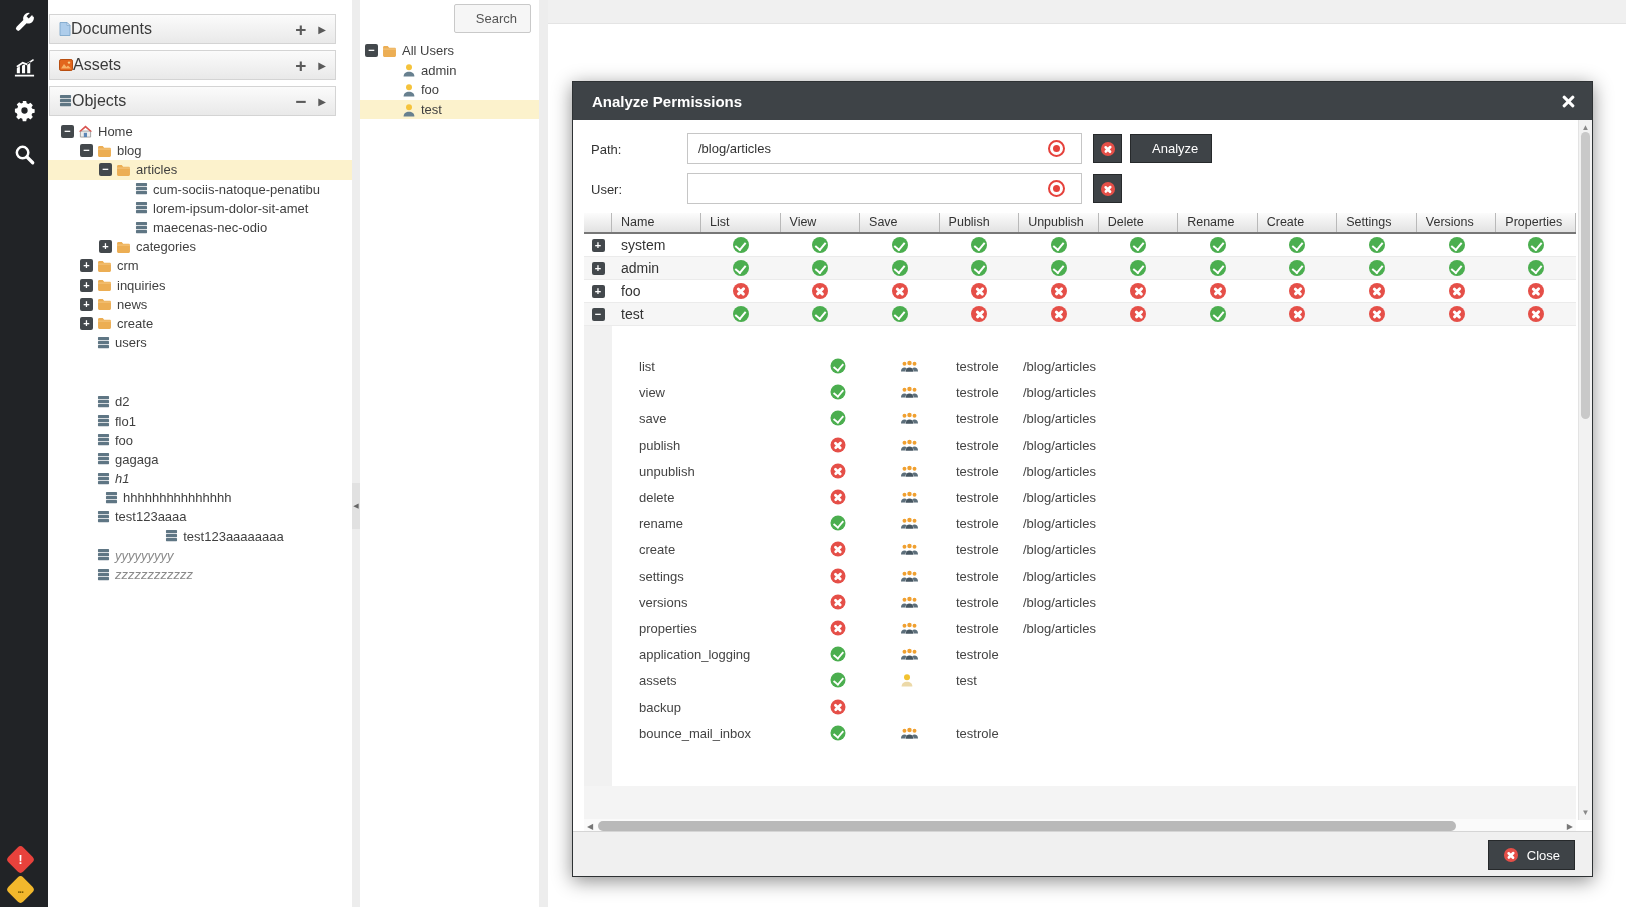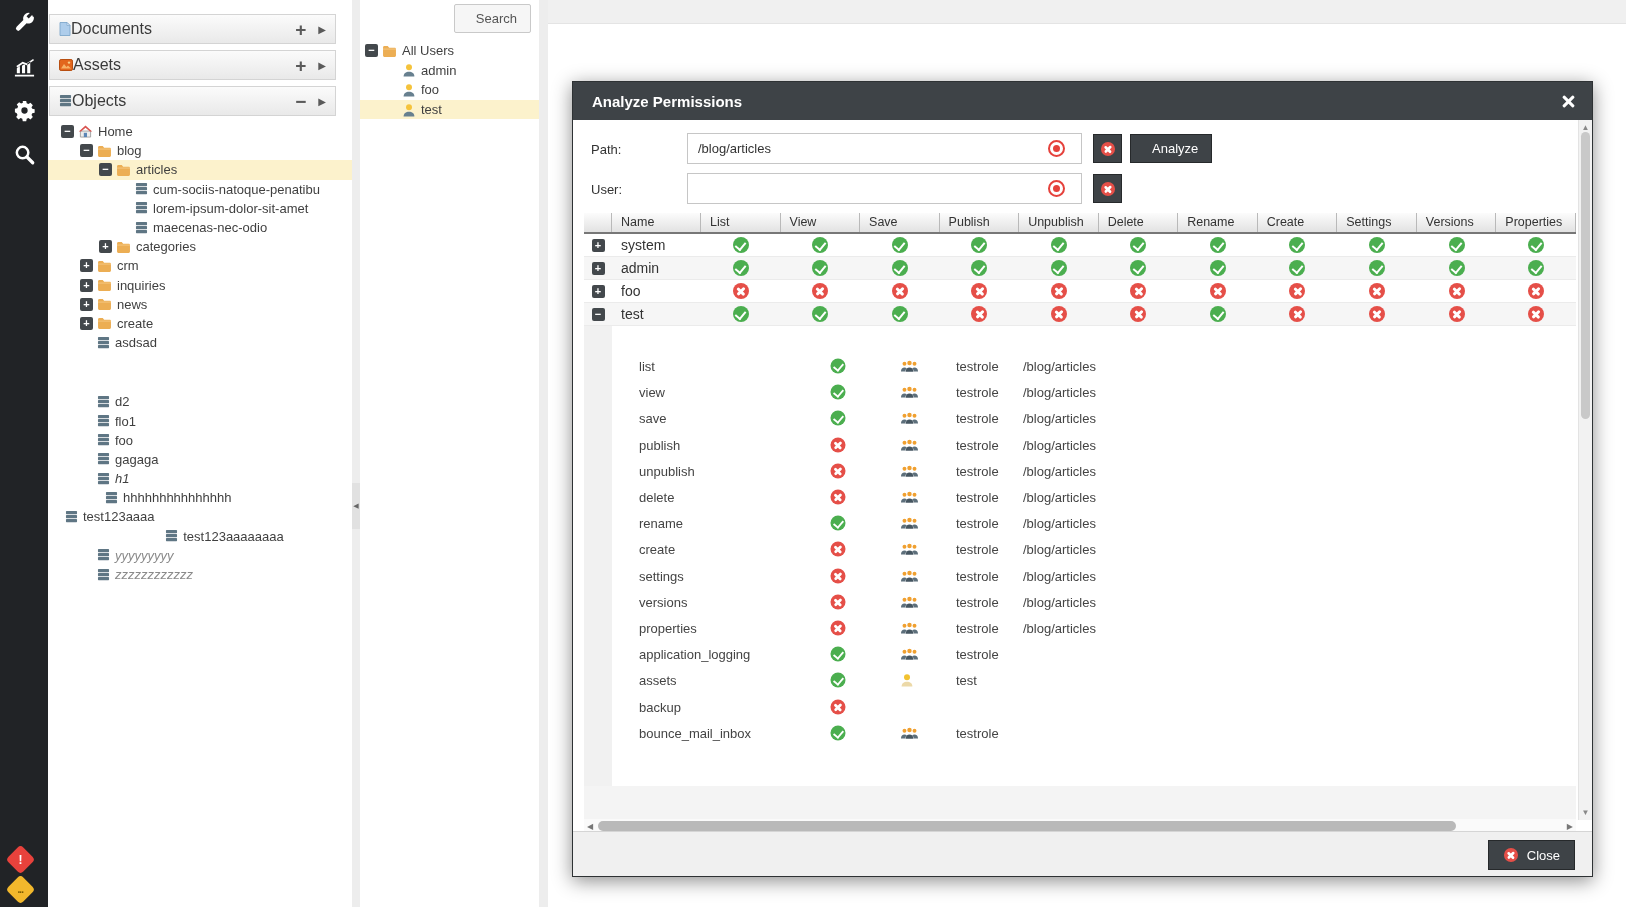--- a/index.html
+++ b/index.html
@@ -328,21 +328,21 @@
         <span class="spacer"></span>
         <span class="ticon" style="display: flex;">
           <svg viewBox="0 0 14 13" width="13" height="12">
             <g fill="#5f7684">
               <rect x="1" y="0" width="12" height="3.4" rx=".7"></rect>
               <rect x="1" y="4.4" width="12" height="3.4" rx=".7"></rect>
               <rect x="1" y="8.8" width="12" height="3.4" rx=".7"></rect>
             </g>
           </svg>
         </span>
-        <span class="tlabel">asdsad</span>
+        <span class="tlabel">users</span>
       </div>
       <div class="trow" style="padding-left: 32px; margin-top: 40px;">
         <span class="spacer"></span>
         <span class="ticon" style="display: flex;">
           <svg viewBox="0 0 14 13" width="13" height="12">
             <g fill="#5f7684">
               <rect x="1" y="0" width="12" height="3.4" rx=".7"></rect>
               <rect x="1" y="4.4" width="12" height="3.4" rx=".7"></rect>
               <rect x="1" y="8.8" width="12" height="3.4" rx=".7"></rect>
             </g>
@@ -408,21 +408,21 @@
           <svg viewBox="0 0 14 13" width="13" height="12">
             <g fill="#5f7684">
               <rect x="1" y="0" width="12" height="3.4" rx=".7"></rect>
               <rect x="1" y="4.4" width="12" height="3.4" rx=".7"></rect>
               <rect x="1" y="8.8" width="12" height="3.4" rx=".7"></rect>
             </g>
           </svg>
         </span>
         <span class="tlabel">hhhhhhhhhhhhhhh</span>
       </div>
-      <div class="trow" style="">
+      <div class="trow" style="padding-left: 32px;">
         <span class="spacer"></span>
         <span class="ticon" style="display: flex;">
           <svg viewBox="0 0 14 13" width="13" height="12">
             <g fill="#5f7684">
               <rect x="1" y="0" width="12" height="3.4" rx=".7"></rect>
               <rect x="1" y="4.4" width="12" height="3.4" rx=".7"></rect>
               <rect x="1" y="8.8" width="12" height="3.4" rx=".7"></rect>
             </g>
           </svg>
         </span>

